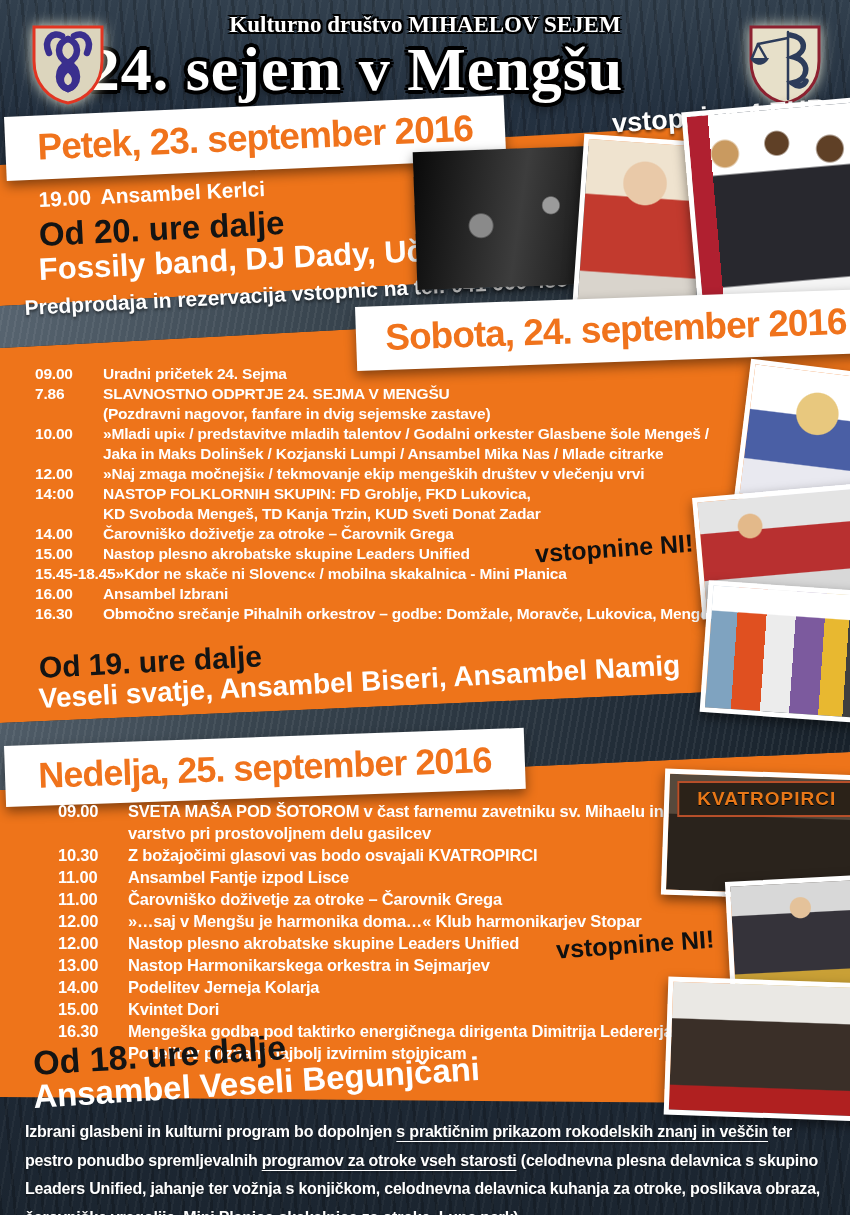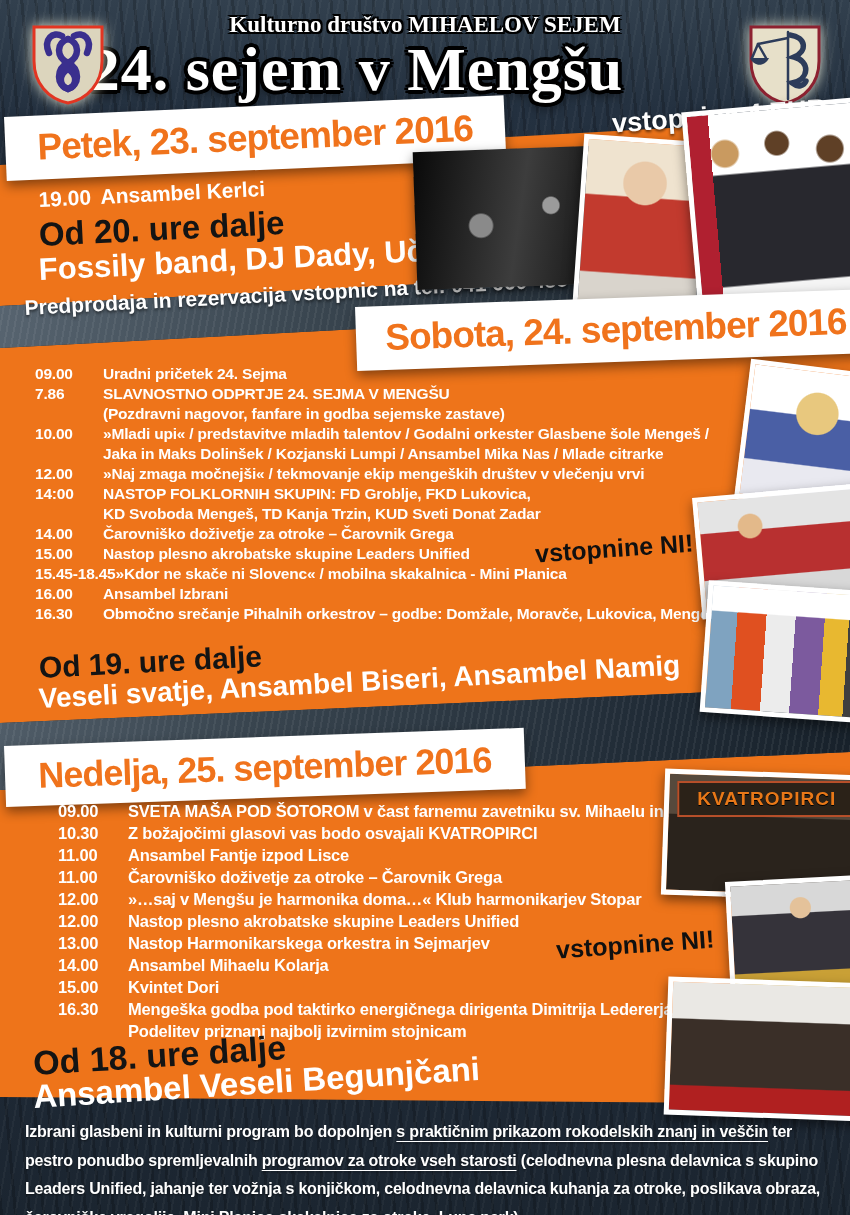--- a/index.html
+++ b/index.html
@@ -159,21 +159,21 @@
       <div class="srow">
         <span class="st">09.00</span>
         <span class="sx">Uradni pričetek 24. Sejma</span>
       </div>
       <div class="srow">
         <span class="st">7.86</span>
         <span class="sx">SLAVNOSTNO ODPRTJE 24. SEJMA V MENGŠU</span>
       </div>
       <div class="srow">
         <span class="st"></span>
-        <span class="sx">(Pozdravni nagovor, fanfare in godba sejemske zastave)</span>
+        <span class="sx">(Pozdravni nagovor, fanfare in dvig sejemske zastave)</span>
       </div>
       <div class="srow">
         <span class="st">10.00</span>
         <span class="sx">»Mladi upi« / predstavitve mladih talentov / Godalni orkester Glasbene šole Mengeš /</span>
       </div>
       <div class="srow">
         <span class="st"></span>
         <span class="sx">Jaka in Maks Dolinšek / Kozjanski Lumpi / Ansambel Mika Nas / Mlade citrarke</span>
       </div>
       <div class="srow">
@@ -219,20 +219,24 @@
 
   <div class="banner banner-sunday">
     <span class="banner-h">Nedelja, 25. september 2016</span>
   </div>
   <div class="sched sched-sun">
       <div class="srow">
         <span class="st">09.00</span>
         <span class="sx">SVETA MAŠA POD ŠOTOROM v čast farnemu zavetniku sv. Mihaelu in za</span>
       </div>
       <div class="srow">
+        <span class="st"></span>
+        <span class="sx">varstvo pri prostovoljnem delu gasilcev</span>
+      </div>
+      <div class="srow">
         <span class="st">10.30</span>
         <span class="sx">Z božajočimi glasovi vas bodo osvajali KVATROPIRCI</span>
       </div>
       <div class="srow">
         <span class="st">11.00</span>
         <span class="sx">Ansambel Fantje izpod Lisce</span>
       </div>
       <div class="srow">
         <span class="st">11.00</span>
         <span class="sx">Čarovniško doživetje za otroke – Čarovnik Grega</span>
@@ -244,21 +248,21 @@
       <div class="srow">
         <span class="st">12.00</span>
         <span class="sx">Nastop  plesno akrobatske skupine Leaders Unified</span>
       </div>
       <div class="srow">
         <span class="st">13.00</span>
         <span class="sx">Nastop Harmonikarskega orkestra in Sejmarjev</span>
       </div>
       <div class="srow">
         <span class="st">14.00</span>
-        <span class="sx">Ansambel Mihaelu Kolarja</span>
+        <span class="sx">Podelitev Jerneja Kolarja</span>
       </div>
       <div class="srow">
         <span class="st">15.00</span>
         <span class="sx">Kvintet Dori</span>
       </div>
       <div class="srow">
         <span class="st">16.30</span>
         <span class="sx">Mengeška godba pod taktirko energičnega dirigenta Dimitrija Ledererja,</span>
       </div>
       <div class="srow">

